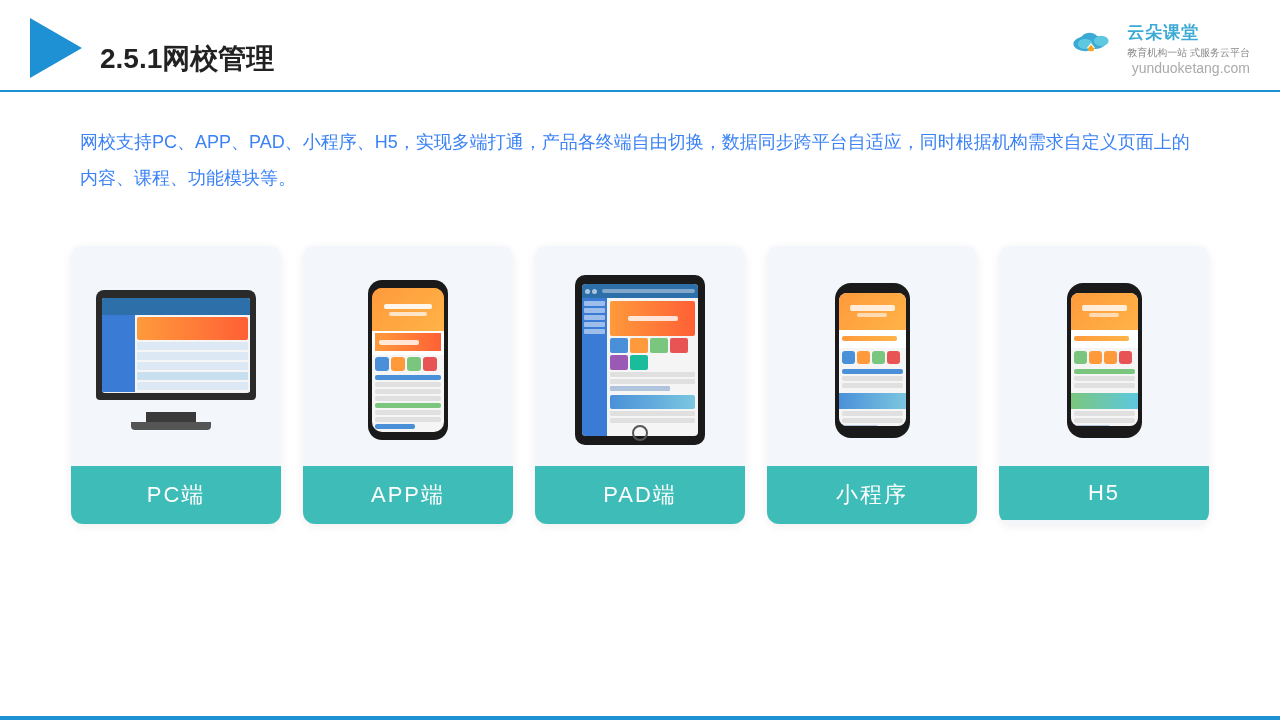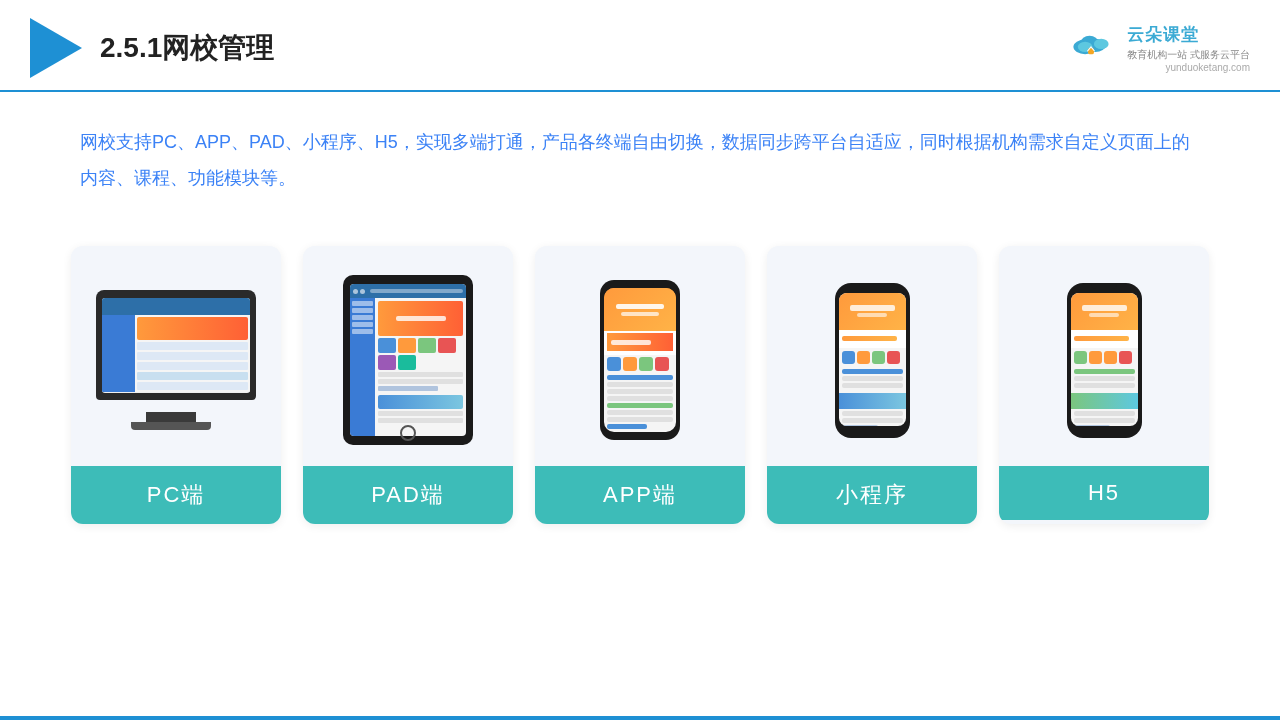--- a/index.html
+++ b/index.html
@@ -15,21 +15,21 @@
     
     .header {
       display: flex;
       align-items: center;
       justify-content: space-between;
       padding: 18px 30px 12px 30px;
       border-bottom: 2px solid #1e90d4;
     }
     .header-left {
       display: flex;
-      align-items: center;
+      align-items: flex-end;
       gap: 18px;
     }
     .logo-triangle {
       width: 0;
       height: 0;
       border-top: 30px solid transparent;
       border-bottom: 30px solid transparent;
       border-left: 52px solid #1e90d4;
     }
     .page-title {
@@ -47,21 +47,21 @@
       color: #3baad4;
       letter-spacing: 1px;
     }
     .brand-slogan {
       font-size: 10px;
       color: #888;
       margin-top: 2px;
       text-align: center;
     }
     .brand-url {
-      font-size: 10px;
+      font-size: 14px;
       color: #aaa;
     }
 
     
     .description {
       padding: 32px 80px 20px 80px;
       font-size: 18px;
       color: #3b82f6;
       line-height: 2;
     }
@@ -528,20 +528,56 @@
         </div>
         <div class="monitor-stand"></div>
         <div class="monitor-base"></div>
       </div>
     </div>
     <div class="card-label">PC端</div>
   </div>
 
   <div class="device-card">
     <div class="card-image-area">
+      <div class="phone-mockup">
+        <div class="phone-notch"></div>
+        <div class="phone-screen">
+          <div class="phone-screen-top">
+            <div style="width:48px;height:5px;background:rgba(255,255,255,0.9);border-radius:2px;margin-bottom:3px;"></div>
+            <div style="width:38px;height:4px;background:rgba(255,255,255,0.7);border-radius:2px;"></div>
+          </div>
+          <div style="background:#fff;padding:2px 3px;">
+            <div class="phone-banner" style="height:18px;background:linear-gradient(90deg,#ff9a3c,#ff6035);margin-bottom:2px;">
+              <div class="phone-banner-text"></div>
+            </div>
+          </div>
+          <div class="phone-icon-row">
+            <div class="phone-icon-box"></div>
+            <div class="phone-icon-box orange"></div>
+            <div class="phone-icon-box green"></div>
+            <div class="phone-icon-box red"></div>
+          </div>
+          <div class="phone-content-rows">
+            <div class="phone-content-row highlight"></div>
+            <div class="phone-content-row"></div>
+            <div class="phone-content-row"></div>
+            <div class="phone-content-row"></div>
+            <div class="phone-content-row" style="background:#7bc67e;"></div>
+            <div class="phone-content-row"></div>
+            <div class="phone-content-row"></div>
+            <div class="phone-content-row" style="background:#4a90d9;width:60%;"></div>
+          </div>
+        </div>
+      </div>
+    </div>
+    <div class="card-label">APP端</div>
+  </div>
+
+  <div class="device-card">
+    <div class="card-image-area">
       <div class="tablet-mockup">
         <div class="tablet-screen">
           <div class="tablet-topbar">
             <div class="tablet-topbar-dot"></div>
             <div class="tablet-topbar-dot"></div>
             <div style="flex:1;height:4px;background:rgba(255,255,255,0.4);border-radius:2px;margin-left:3px;"></div>
           </div>
           <div class="tablet-main">
             <div class="tablet-sidebar">
               <div class="tablet-sidebar-item"></div>
@@ -572,106 +608,70 @@
           </div>
         </div>
         <div class="tablet-home"></div>
       </div>
     </div>
     <div class="card-label">PAD端</div>
   </div>
 
   <div class="device-card">
     <div class="card-image-area">
-      <div class="phone-mockup">
-        <div class="phone-notch"></div>
-        <div class="phone-screen">
-          <div class="phone-screen-top">
-            <div style="width:48px;height:5px;background:rgba(255,255,255,0.9);border-radius:2px;margin-bottom:3px;"></div>
-            <div style="width:38px;height:4px;background:rgba(255,255,255,0.7);border-radius:2px;"></div>
-          </div>
-          <div style="background:#fff;padding:2px 3px;">
-            <div class="phone-banner" style="height:18px;background:linear-gradient(90deg,#ff9a3c,#ff6035);margin-bottom:2px;">
-              <div class="phone-banner-text"></div>
+      <div class="phone-small">
+        <div class="phone-small-notch"></div>
+        <div class="phone-small-screen">
+          <div class="pss-top">
+            <div style="display:flex;flex-direction:column;align-items:center;gap:2px;">
+              <div class="pss-top-text"></div>
+              <div style="width:30px;height:4px;background:rgba(255,255,255,0.6);border-radius:2px;"></div>
             </div>
           </div>
-          <div class="phone-icon-row">
-            <div class="phone-icon-box"></div>
-            <div class="phone-icon-box orange"></div>
-            <div class="phone-icon-box green"></div>
-            <div class="phone-icon-box red"></div>
-          </div>
-          <div class="phone-content-rows">
-            <div class="phone-content-row highlight"></div>
-            <div class="phone-content-row"></div>
-            <div class="phone-content-row"></div>
-            <div class="phone-content-row"></div>
-            <div class="phone-content-row" style="background:#7bc67e;"></div>
-            <div class="phone-content-row"></div>
-            <div class="phone-content-row"></div>
-            <div class="phone-content-row" style="background:#4a90d9;width:60%;"></div>
+          <div style="background:#fff;height:18px;display:flex;align-items:center;padding:0 3px;">
+            <div style="width:55px;height:5px;background:linear-gradient(90deg,#ff9a3c,#ffb347);border-radius:2px;"></div>
+          </div>
+          <div class="pss-icons">
+            <div class="pss-icon"></div>
+            <div class="pss-icon"></div>
+            <div class="pss-icon"></div>
+            <div class="pss-icon"></div>
+          </div>
+          <div class="pss-rows">
+            <div class="pss-row" style="background:#4a90d9;"></div>
+            <div class="pss-row"></div>
+            <div class="pss-row"></div>
+          </div>
+          <div style="width:100%;height:16px;background:linear-gradient(90deg,#4a90d9,#7bc6e0);margin-top:3px;"></div>
+          <div class="pss-rows">
+            <div class="pss-row"></div>
+            <div class="pss-row"></div>
+            <div class="pss-row" style="width:60%;background:#b0c4de;"></div>
           </div>
         </div>
       </div>
     </div>
-    <div class="card-label">APP端</div>
+    <div class="card-label">小程序</div>
   </div>
 
   <div class="device-card">
     <div class="card-image-area">
       <div class="phone-small">
         <div class="phone-small-notch"></div>
         <div class="phone-small-screen">
           <div class="pss-top">
             <div style="display:flex;flex-direction:column;align-items:center;gap:2px;">
               <div class="pss-top-text"></div>
               <div style="width:30px;height:4px;background:rgba(255,255,255,0.6);border-radius:2px;"></div>
             </div>
           </div>
           <div style="background:#fff;height:18px;display:flex;align-items:center;padding:0 3px;">
             <div style="width:55px;height:5px;background:linear-gradient(90deg,#ff9a3c,#ffb347);border-radius:2px;"></div>
           </div>
           <div class="pss-icons">
-            <div class="pss-icon"></div>
-            <div class="pss-icon"></div>
-            <div class="pss-icon"></div>
-            <div class="pss-icon"></div>
-          </div>
-          <div class="pss-rows">
-            <div class="pss-row" style="background:#4a90d9;"></div>
-            <div class="pss-row"></div>
-            <div class="pss-row"></div>
-          </div>
-          <div style="width:100%;height:16px;background:linear-gradient(90deg,#4a90d9,#7bc6e0);margin-top:3px;"></div>
-          <div class="pss-rows">
-            <div class="pss-row"></div>
-            <div class="pss-row"></div>
-            <div class="pss-row" style="width:60%;background:#b0c4de;"></div>
-          </div>
-        </div>
-      </div>
-    </div>
-    <div class="card-label">小程序</div>
-  </div>
-
-  <div class="device-card">
-    <div class="card-image-area">
-      <div class="phone-small">
-        <div class="phone-small-notch"></div>
-        <div class="phone-small-screen">
-          <div class="pss-top">
-            <div style="display:flex;flex-direction:column;align-items:center;gap:2px;">
-              <div class="pss-top-text"></div>
-              <div style="width:30px;height:4px;background:rgba(255,255,255,0.6);border-radius:2px;"></div>
-            </div>
-          </div>
-          <div style="background:#fff;height:18px;display:flex;align-items:center;padding:0 3px;">
-            <div style="width:55px;height:5px;background:linear-gradient(90deg,#ff9a3c,#ffb347);border-radius:2px;"></div>
-          </div>
-          <div class="pss-icons">
             <div class="pss-icon" style="background:#7bc67e;"></div>
             <div class="pss-icon"></div>
             <div class="pss-icon" style="background:#ff9a3c;"></div>
             <div class="pss-icon" style="background:#e85454;"></div>
           </div>
           <div class="pss-rows">
             <div class="pss-row" style="background:#7bc67e;"></div>
             <div class="pss-row"></div>
             <div class="pss-row"></div>
           </div>

